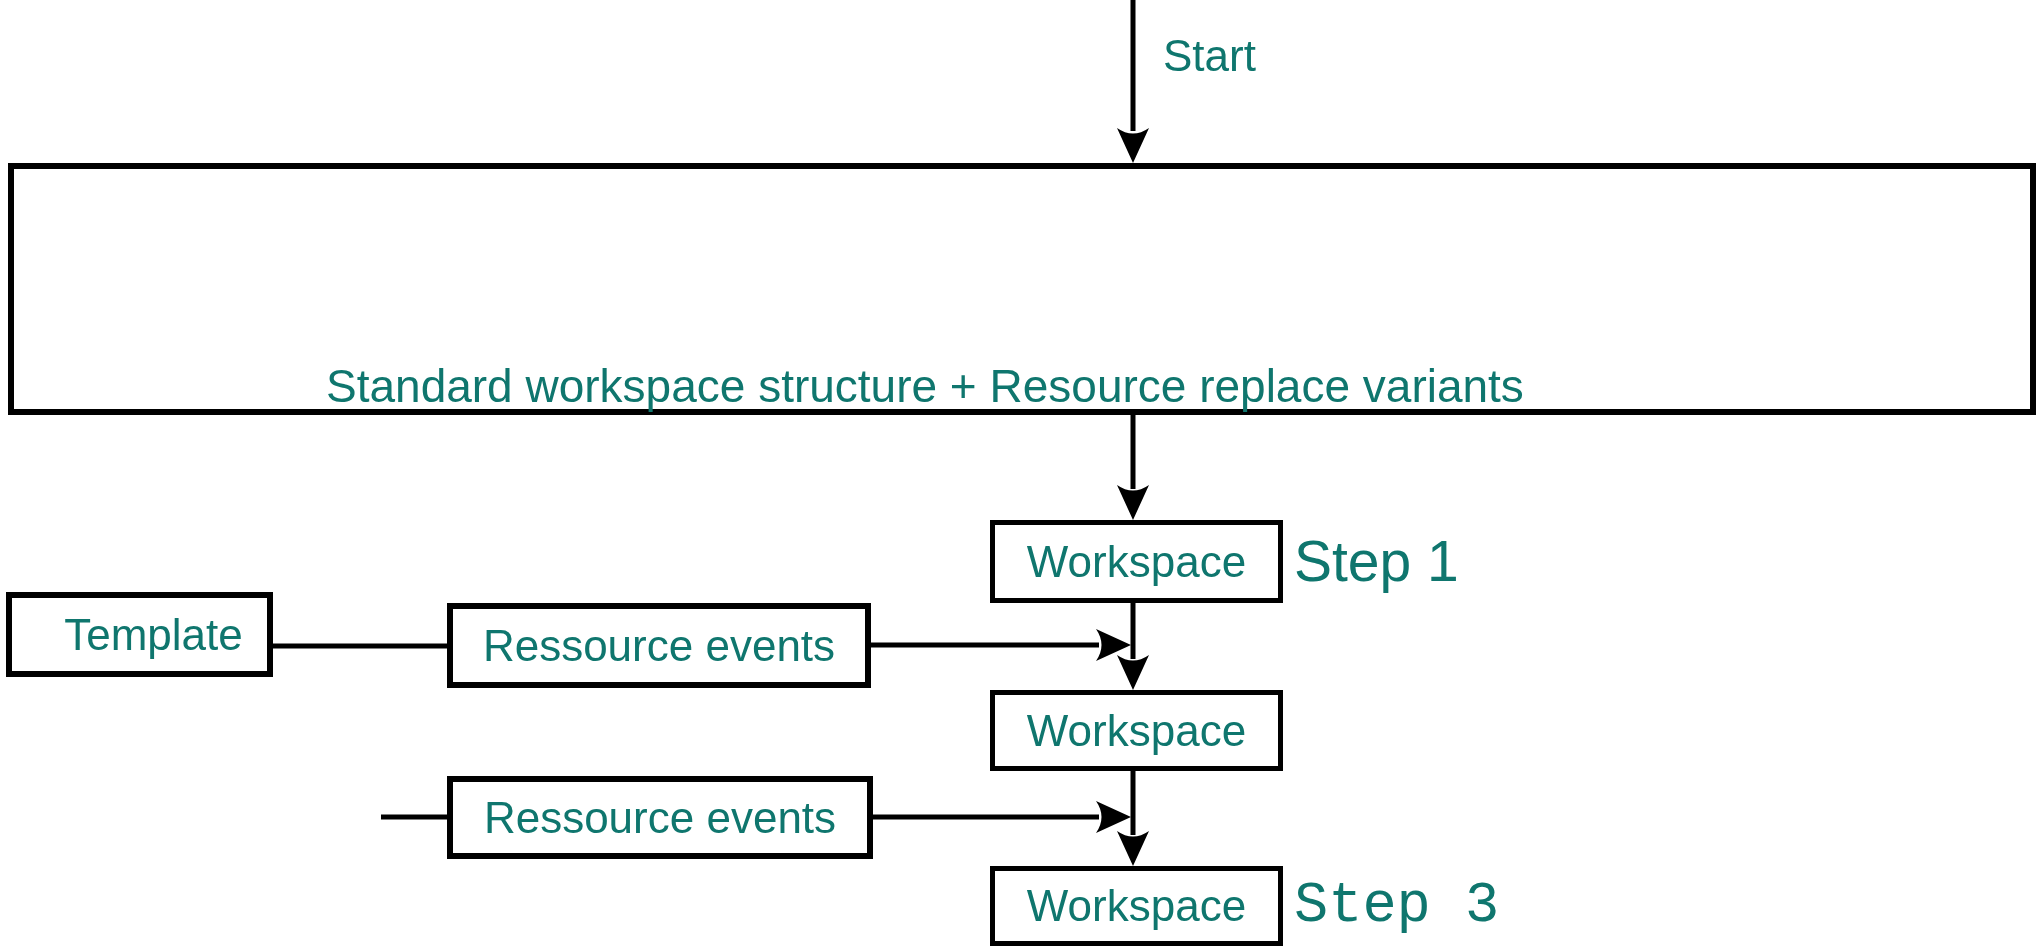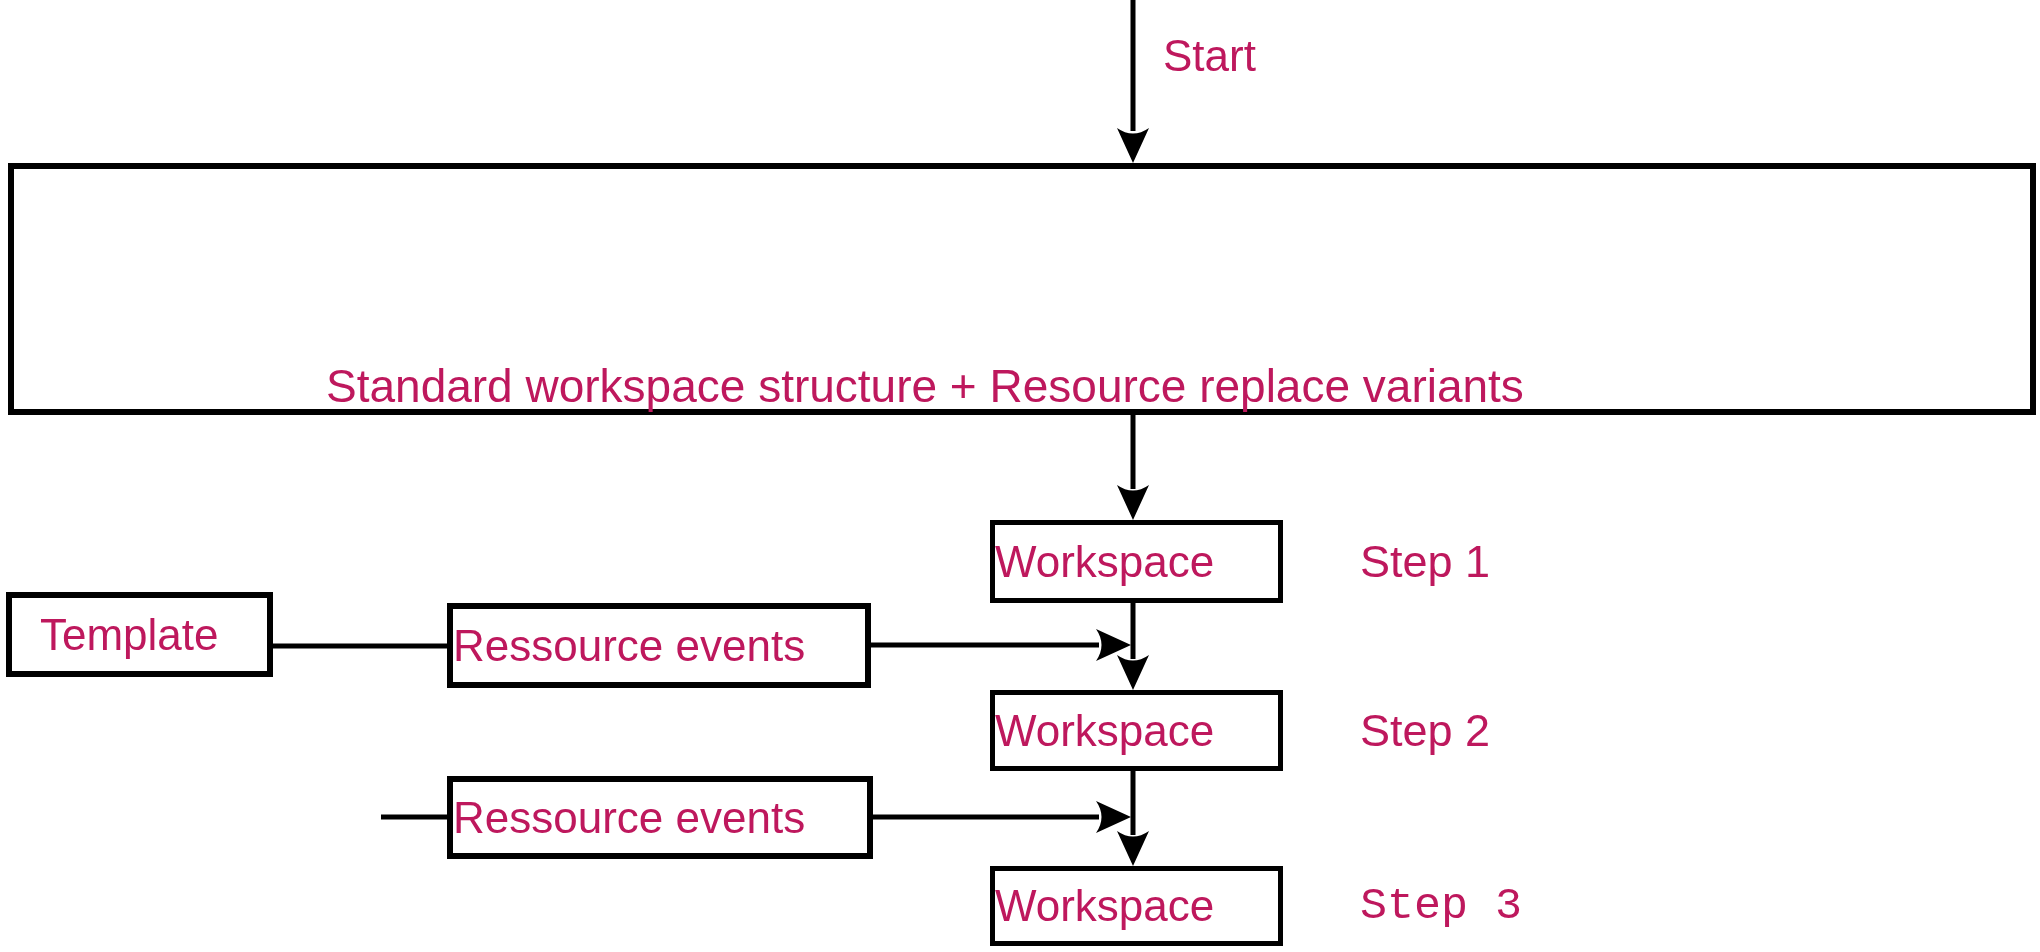--- a/index.html
+++ b/index.html
@@ -2,38 +2,38 @@
 <html><head>
 <meta charset="utf-8">
 <style>
   html, body { margin: 0; padding: 0; background: #ffffff; }
   .stage {
     position: relative;
     width: 2040px;
     height: 952px;
     background: var(--bg, #ffffff);
     font-family: "Liberation Sans", sans-serif;
-    color: #be185d;
+    color: #0f766e;
     overflow: hidden;
   }
   svg.connectors {
     position: absolute;
     left: 0; top: 0;
     width: 2040px; height: 952px;
   }
   svg.connectors line { stroke: var(--line, #000); stroke-width: 5; }
   svg.connectors path { fill: var(--line, #000); stroke: none; }
 
   .box {
     position: absolute;
     background: #fff;
     border: 6px solid var(--line, #000);
     display: flex;
     align-items: center;
-    justify-content: flex-start;
+    justify-content: center;
     font-size: 44px;
     line-height: 1;
     white-space: nowrap;
     box-sizing: border-box;
   }
   .main-box {
     left: 8px; top: 163px;
     width: 2028px; height: 252px;
     align-items: flex-end;
     justify-content: flex-start;
@@ -42,24 +42,24 @@
     margin: 18px 0 0 312px;
     font-size: 46px;
   }
   .ws { left: 990px; width: 293px; border-width: 5px; }
   .ws-1 { top: 520px; height: 83px; }
   .ws-2 { top: 690px; height: 81px; }
   .ws-3 { top: 866px; height: 80px; }
 
   .step-label {
     position: absolute;
-    left: 1360px;
+    left: 1294px;
     display: flex;
     align-items: center;
-    font-size: 45px;
+    font-size: 57px;
     line-height: 1;
     white-space: nowrap;
   }
   .sl-1 { top: 520px; height: 83px; }
   .sl-2 { top: 690px; height: 81px; }
   .sl-3 { top: 866px; height: 80px; font-family: Liberation Mono, monospace; }
 
   .template-box { left: 6px; top: 592px; width: 267px; height: 85px; padding-left: 28px; }
   .res-1 { left: 447px; top: 603px; width: 424px; height: 85px; }
   .res-2 { left: 447px; top: 776px; width: 426px; height: 83px; }
@@ -139,21 +139,20 @@
   <div class="box template-box">
     <span>Template</span>
   </div>
   <div class="box res-1">
     <span>Ressource events</span>
   </div>
 
   <div class="box ws ws-2">
     <span>Workspace</span>
   </div>
-  <div class="step-label sl-2">Step 2</div>
 
   <div class="box res-2">
     <span>Ressource events</span>
   </div>
 
   <div class="box ws ws-3">
     <span>Workspace</span>
   </div>
   <div class="step-label sl-3">Step 3</div>
 

